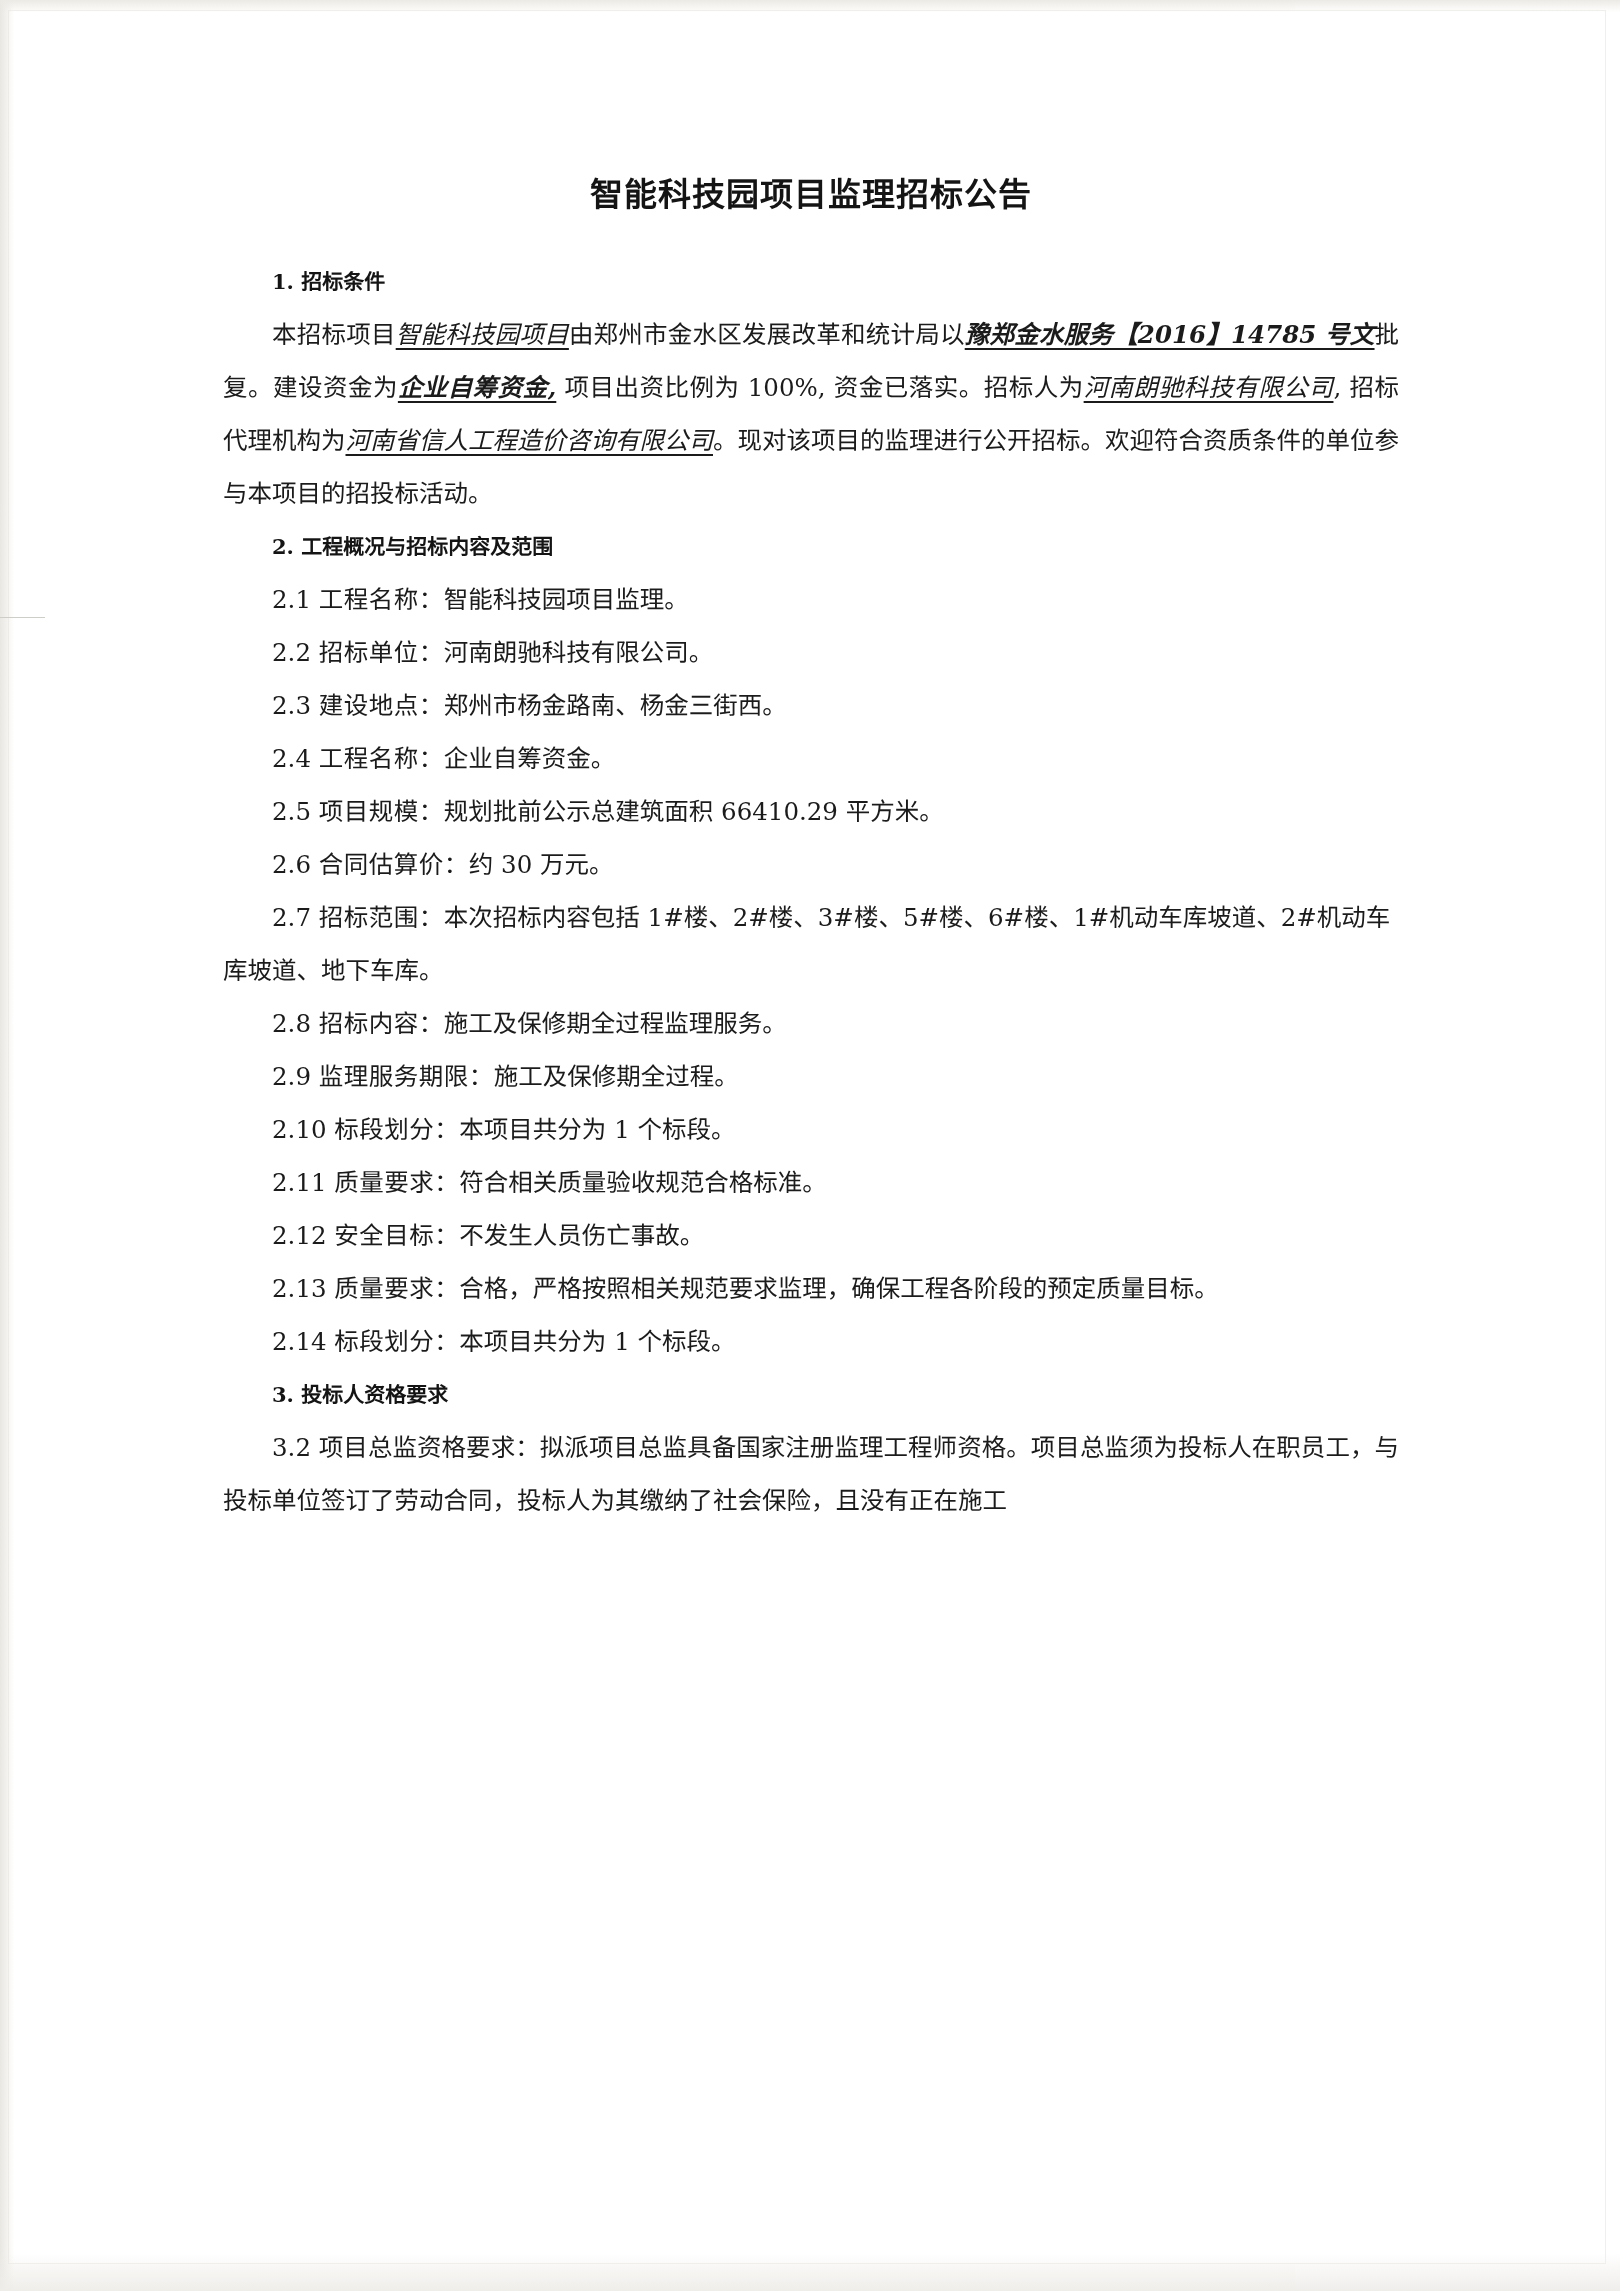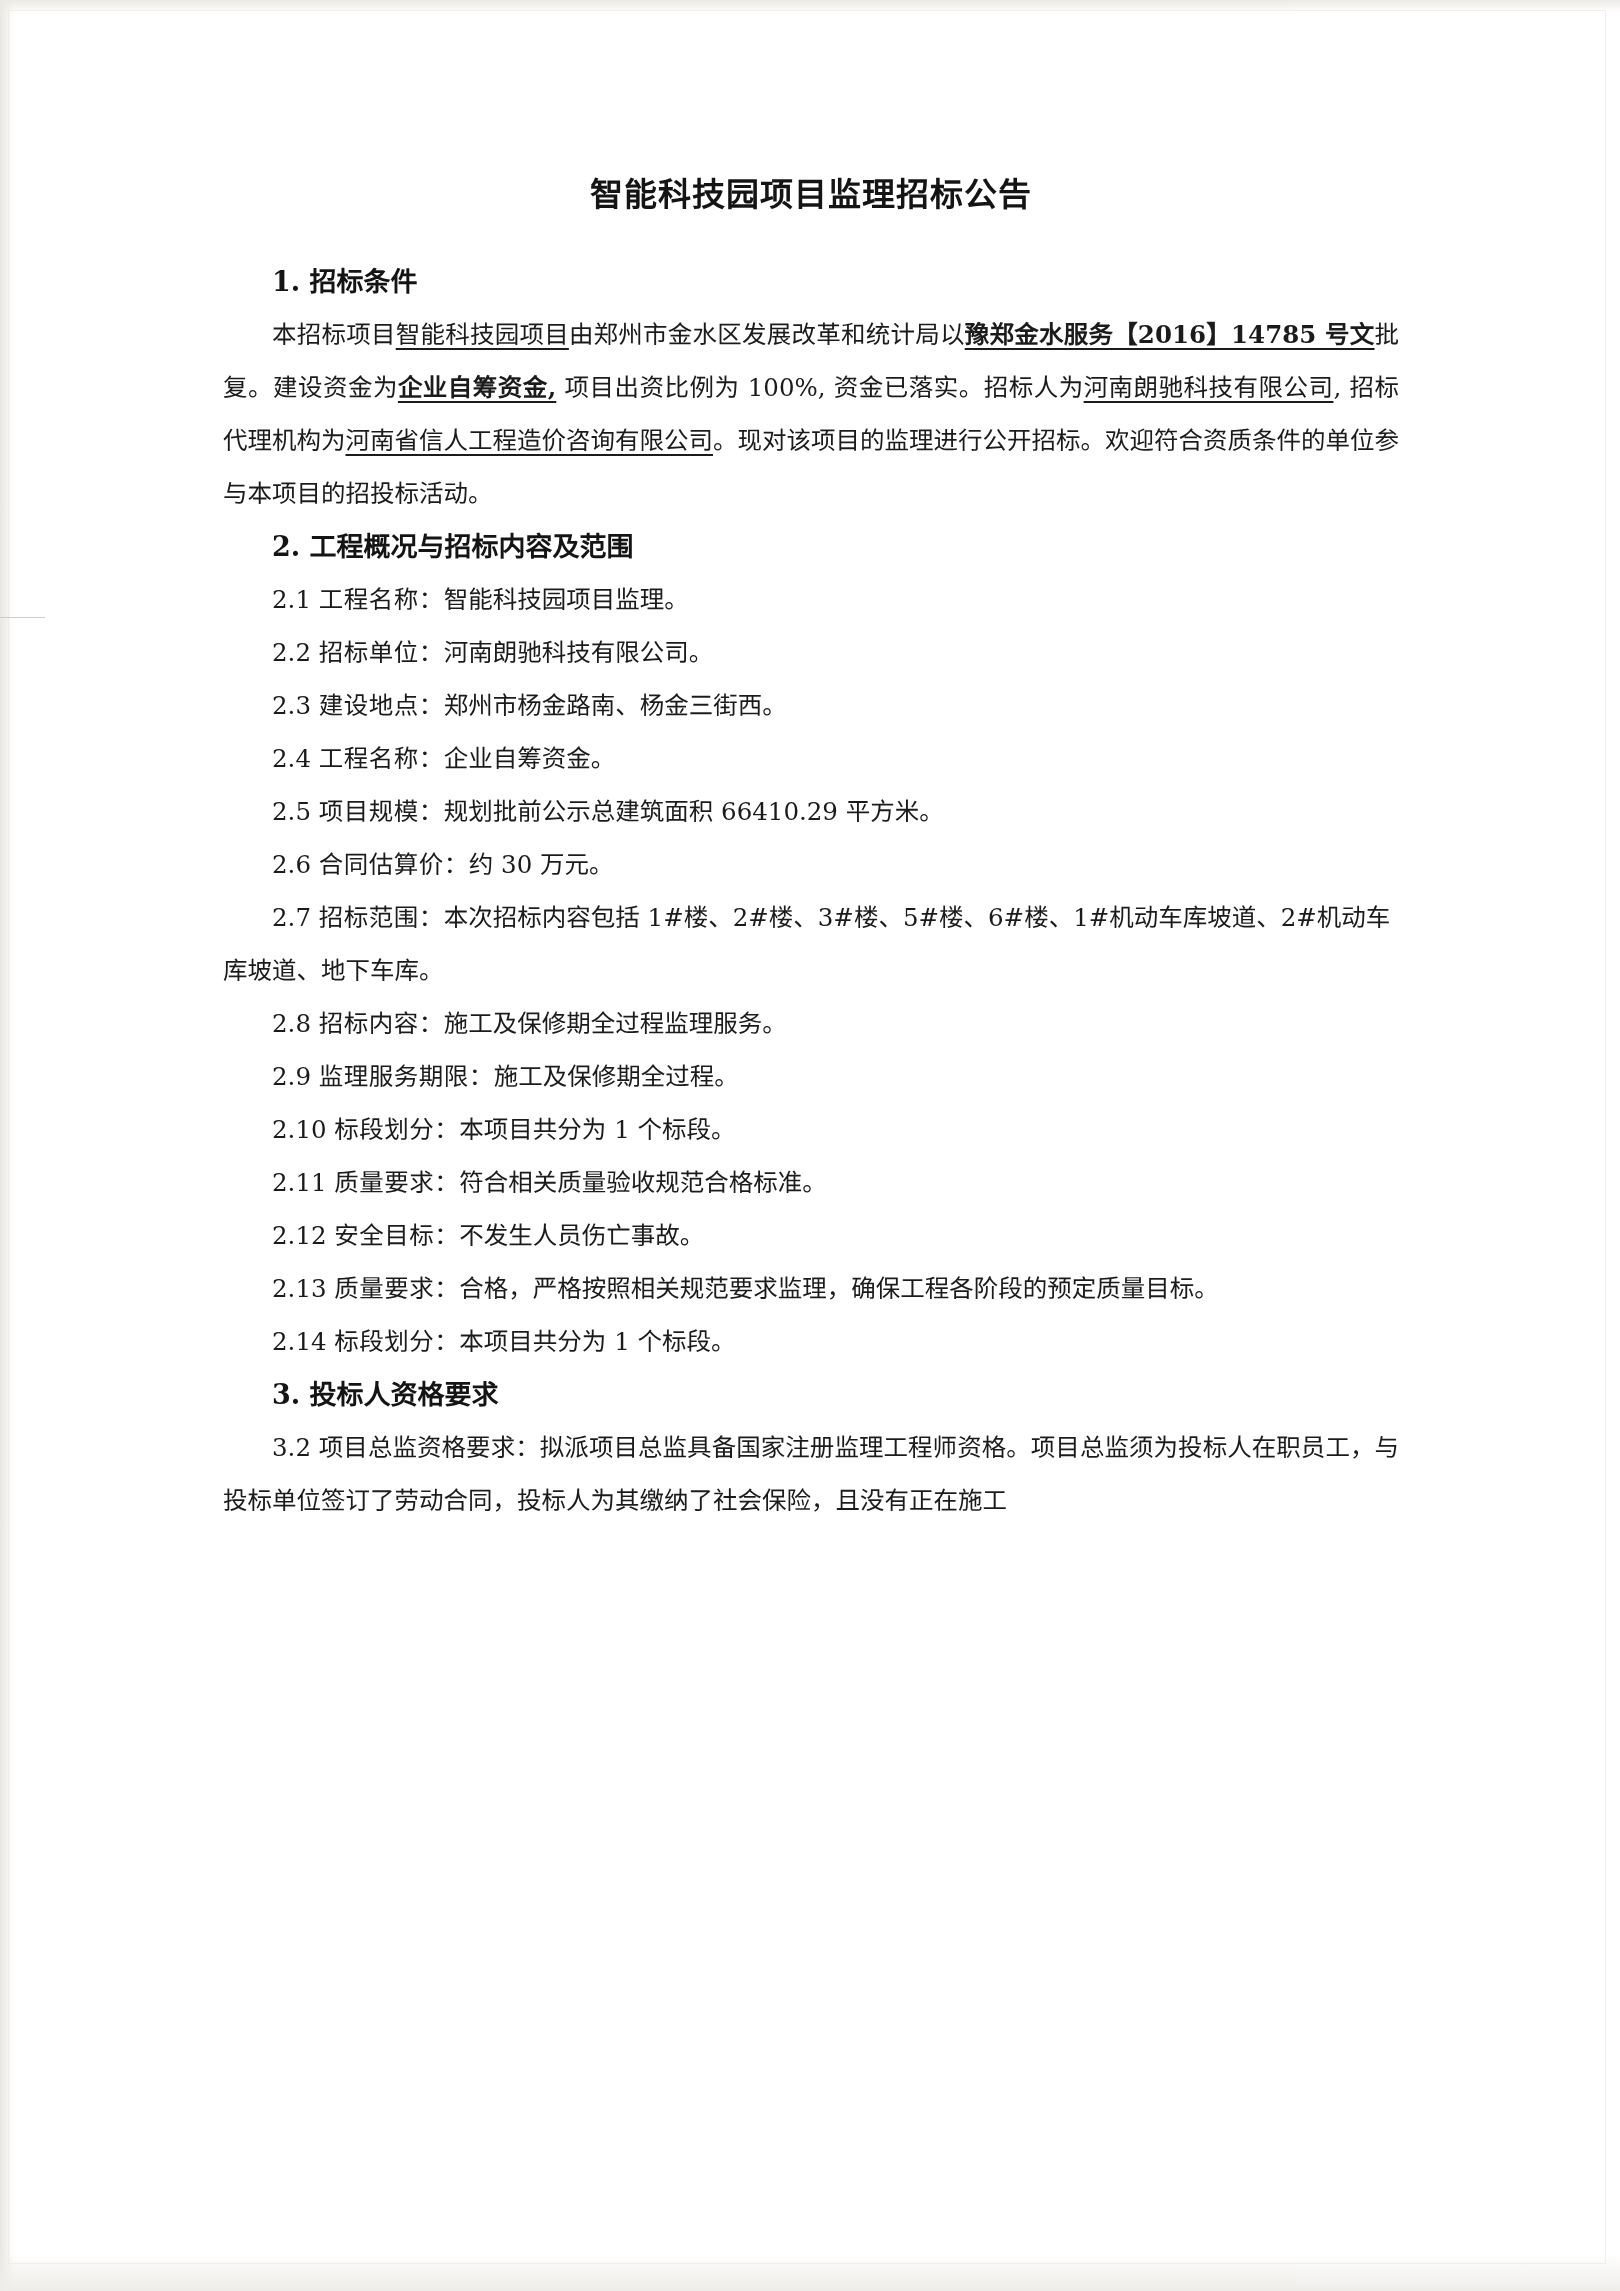--- a/index.html
+++ b/index.html
@@ -74,41 +74,42 @@
     font-family: "DejaVu Serif", "Liberation Serif", serif;
     font-weight: 700;
     font-size: 33px;
     line-height: 43px;
     text-align: center;
     margin: 0 0 39px 0;
     letter-spacing: 1px;
     color: #141414;
   }
   .sec-head {
-    font-size: 27px;
+    font-size: 21px;
     line-height: 53px;
     font-weight: 700;
     text-indent: 49px;
     margin: 0;
     color: #141414;
   }
   p.para {
     font-size: 24.5px;
     line-height: 53px;
     margin: 0;
     text-align: justify;
     text-justify: inter-ideograph;
     color: #1b1b1b;
   }
   p.indent {
     text-indent: 49px;
   }
   .u {
     text-decoration: underline;
     text-underline-offset: 4.9px;
+    font-style: italic;
   }
   .b {
     font-weight: 700;
     margin-top: 48px;
   }
   .num {
     font-family: "DejaVu Serif", "Liberation Serif", serif;
   }
   .item {
     font-size: 24.5px;

